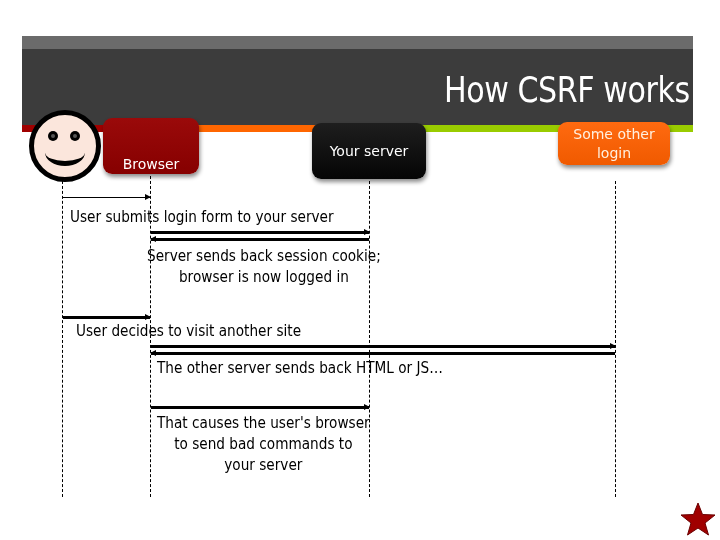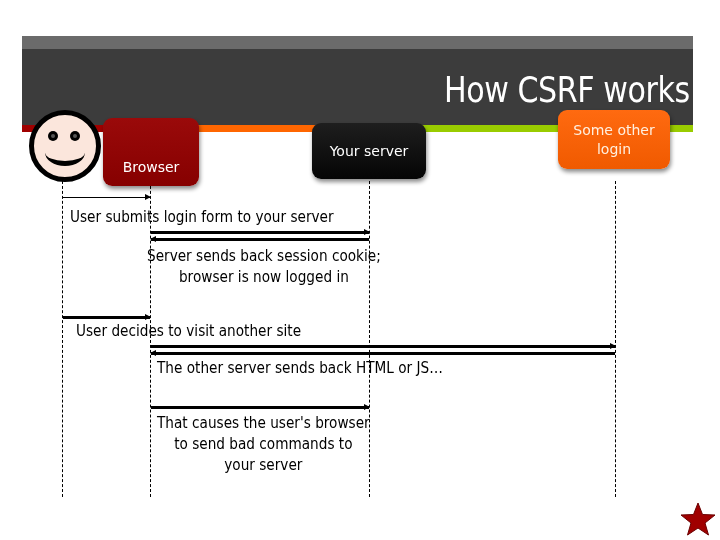--- a/index.html
+++ b/index.html
@@ -29,24 +29,24 @@
     .stripe-green { left: 322px; width: 371px; }
 
     .actor-box {
       position: absolute; border-radius: 9px;
       color: #ffffff; text-align: center;
       font-family: "DejaVu Sans", sans-serif; font-size: 14px;
       display: flex; align-items: center; justify-content: center;
       box-shadow: 1px 3px 4px rgba(0,0,0,0.45);
       line-height: 19px;
     }
-    .box-browser { left: 103px; top: 118px; width: 96px; height: 56px; background: linear-gradient(#9a0a0a, #860000); align-items: center; padding-top: 12px; }
+    .box-browser { left: 103px; top: 118px; width: 96px; height: 56px; background: linear-gradient(#9a0a0a, #860000); align-items: flex-end; padding-top: 0; }
     .box-browser span { margin-top: 19px; display: block; }
     .box-yours { left: 312px; top: 123px; width: 114px; height: 56px; background: linear-gradient(#1e1e1e, #050505); }
-    .box-other { left: 558px; top: 110px; width: 112px; height: 59px; background: linear-gradient(#ff6a10, #f05a00); color: #fff0e0; }
+    .box-other { left: 558px; top: 122px; width: 112px; height: 43px; background: linear-gradient(#ff6a10, #f05a00); color: #fff0e0; }
 
     .smiley {
       position: absolute; left: 29px; top: 110px; width: 62px; height: 62px;
       border: 5px solid #000; border-radius: 50%; background: #fbe6dc;
     }
     .eye { position: absolute; top: 16px; width: 10px; height: 10px; border-radius: 50%; background: #000; }
     .eye-l { left: 14px; } .eye-r { left: 36px; }
     .eye::after { content: ""; position: absolute; left: 3px; top: 3px; width: 4px; height: 4px; border-radius: 50%; background: #555; }
     .mouth {
       position: absolute; left: 11px; top: 24px; width: 40px; height: 22px;

